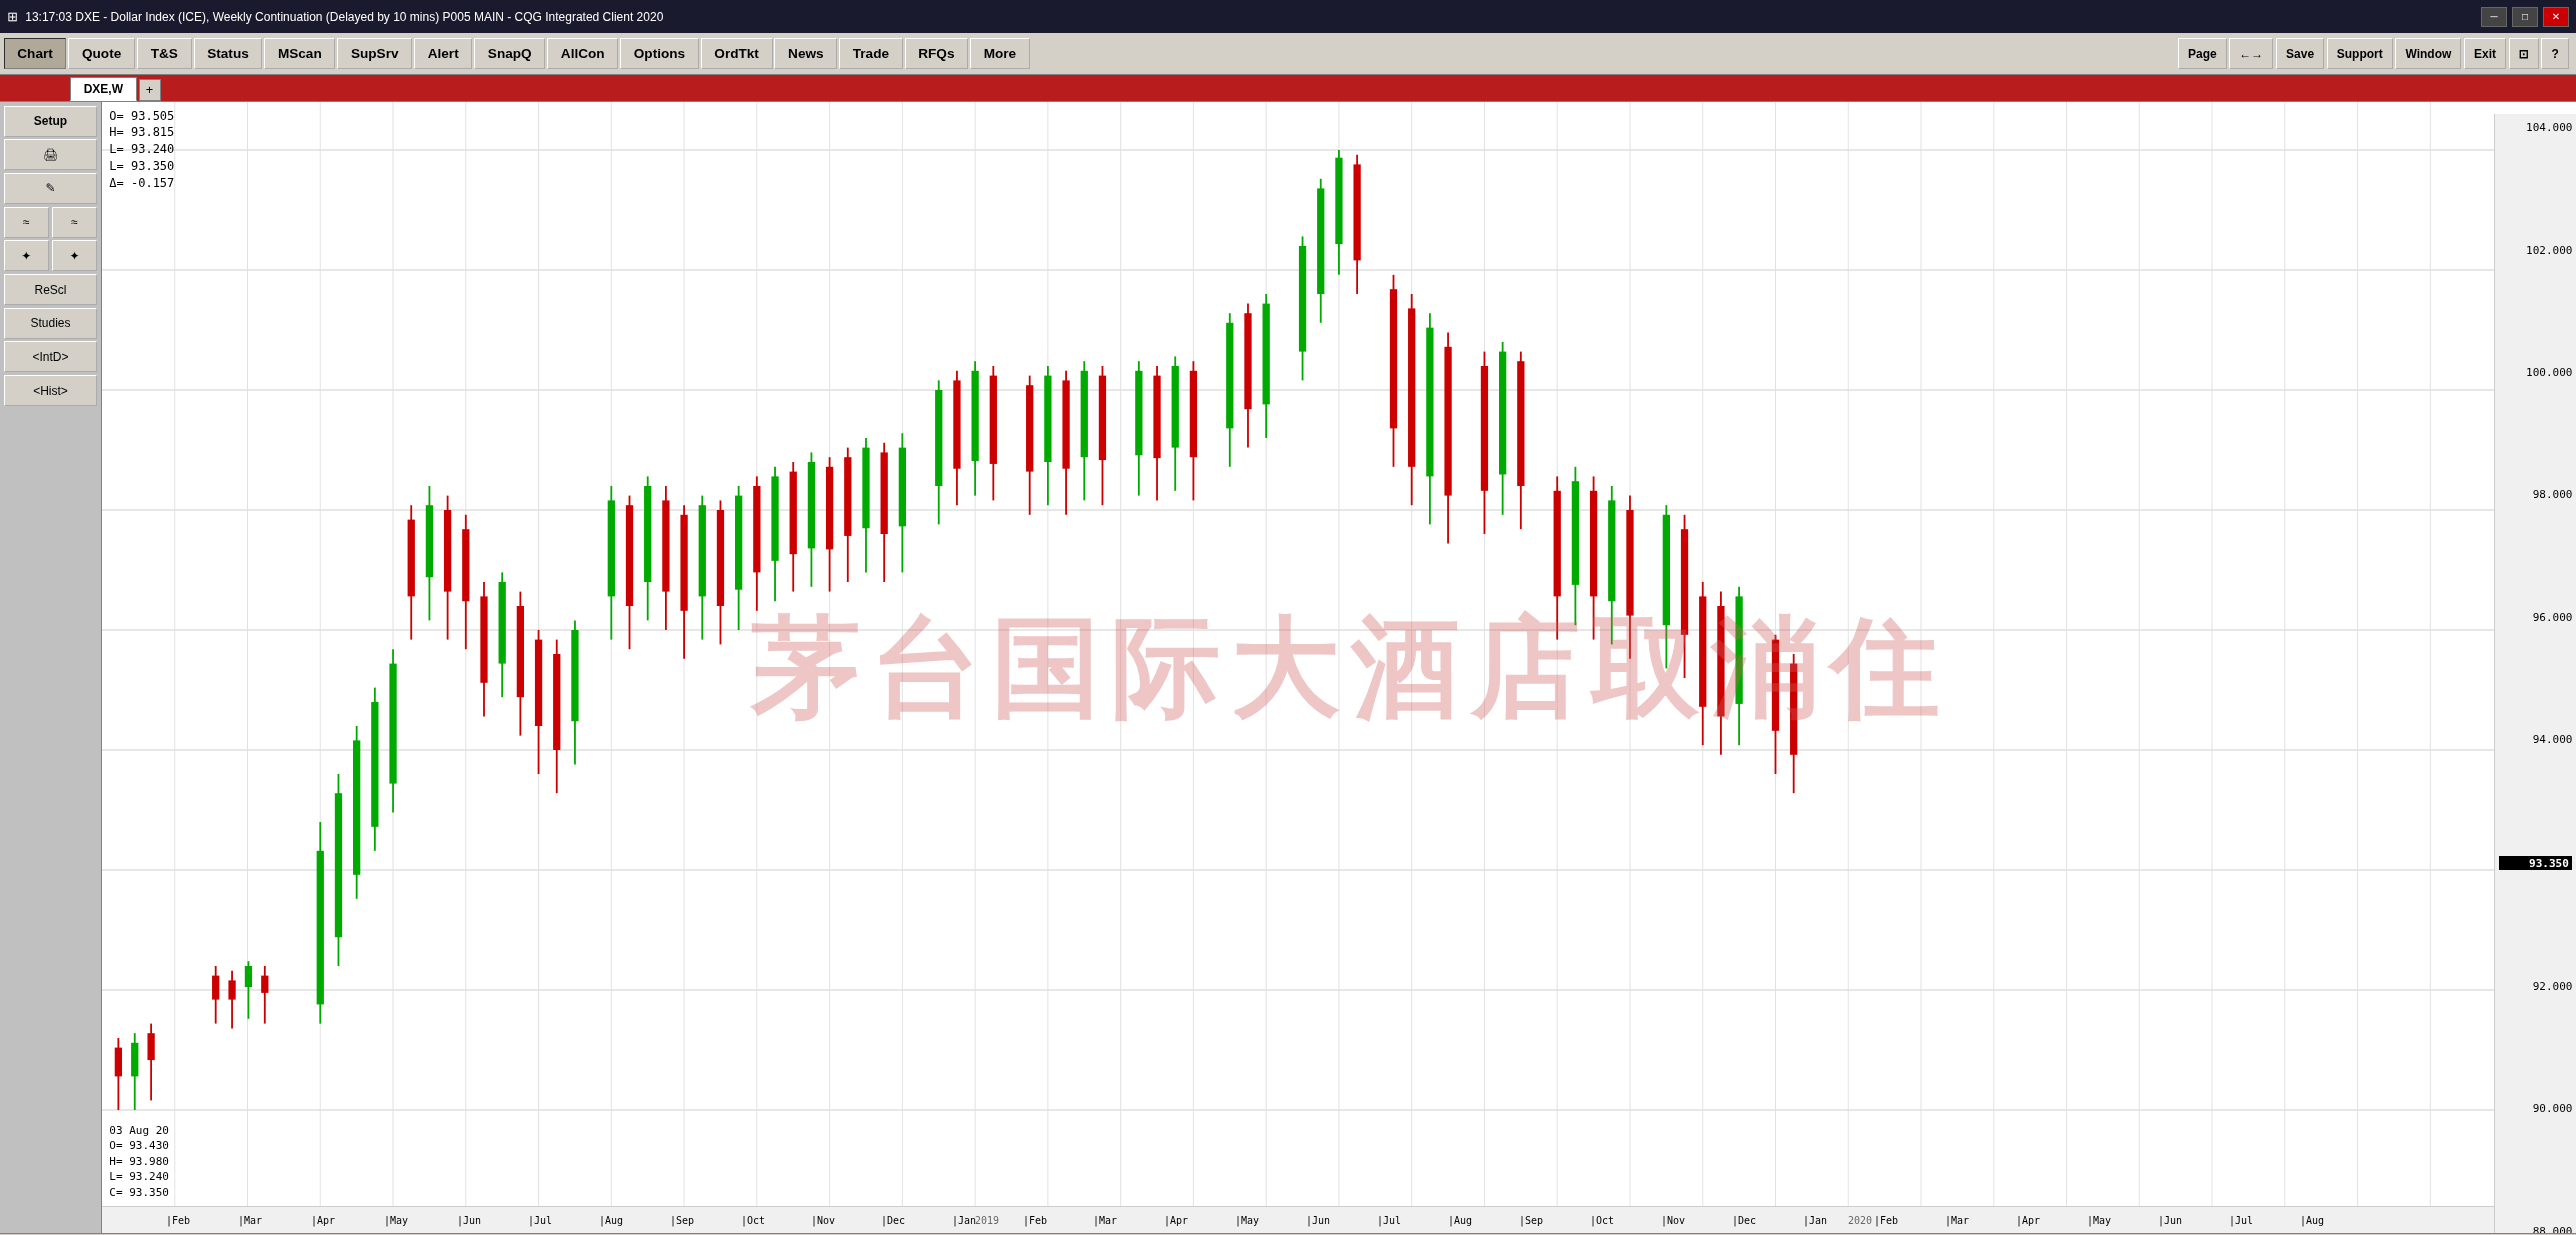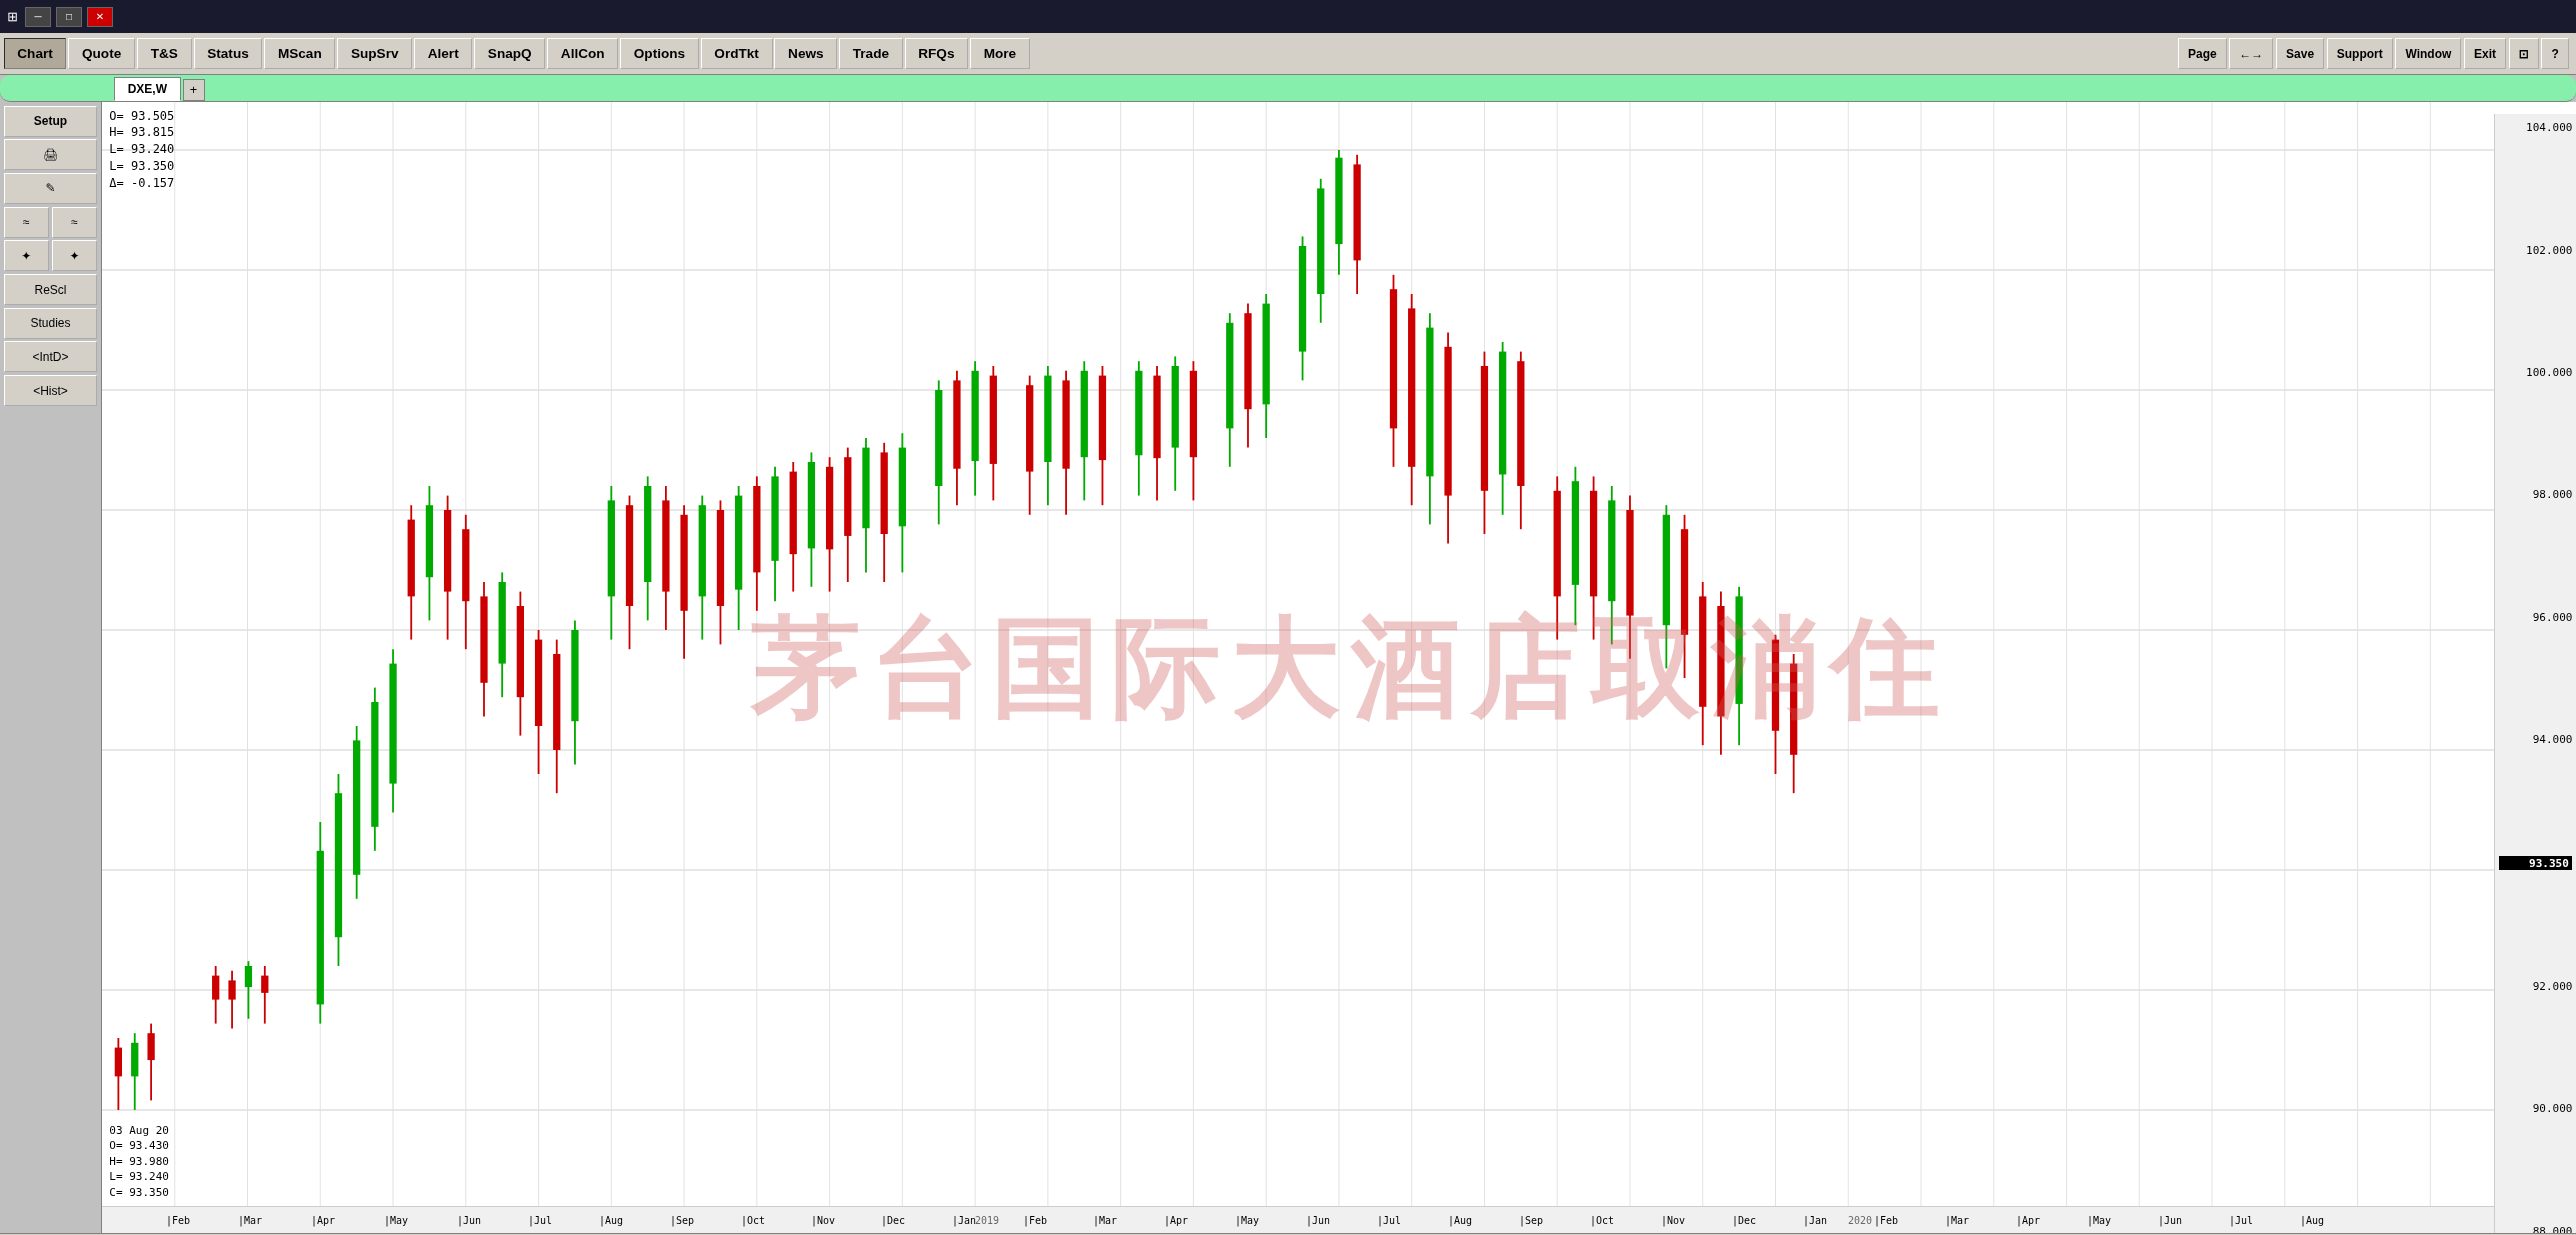--- a/index.html
+++ b/index.html
@@ -143,26 +143,25 @@
       cursor: pointer;
       display: flex;
       align-items: center;
       justify-content: center;
       color: #000;
     }
 
     
     #tab-bar {
       height: 27px;
-      background: #86efac;
+      background: #b91c1c;
       display: flex;
       align-items: flex-end;
-      padding-left: 114px;
+      padding-left: 70px;
       border-bottom: 0.9px solid #808080;
-      border-radius: 10px;
     }
     .tab {
       height: 24px;
       padding: 0 12.7px;
       background: #d4d0c8;
       border: 0.9px solid #808080;
       border-bottom: none;
       font-size: 12px;
       cursor: pointer;
       display: flex;
@@ -303,20 +302,21 @@
       color: #000;
       line-height: 1.4;
       z-index: 10;
     }
   </style>
 </head>
 <body>
 
 <div id="title-bar">
   <span class="title-icon">⊞</span>
+  <span class="title-text">13:17:03   DXE - Dollar Index (ICE), Weekly Continuation (Delayed by 10 mins)   P005 MAIN - CQG Integrated Client 2020</span>
   <div class="window-controls">
     <button class="win-btn">─</button>
     <button class="win-btn">□</button>
     <button class="win-btn close">✕</button>
   </div>
 </div>
 
 <div id="menu-bar">
   <div id="menu-buttons" style="display:flex;gap:1.8px;align-items:center;">
       <button class="menu-btn active">Chart</button>

